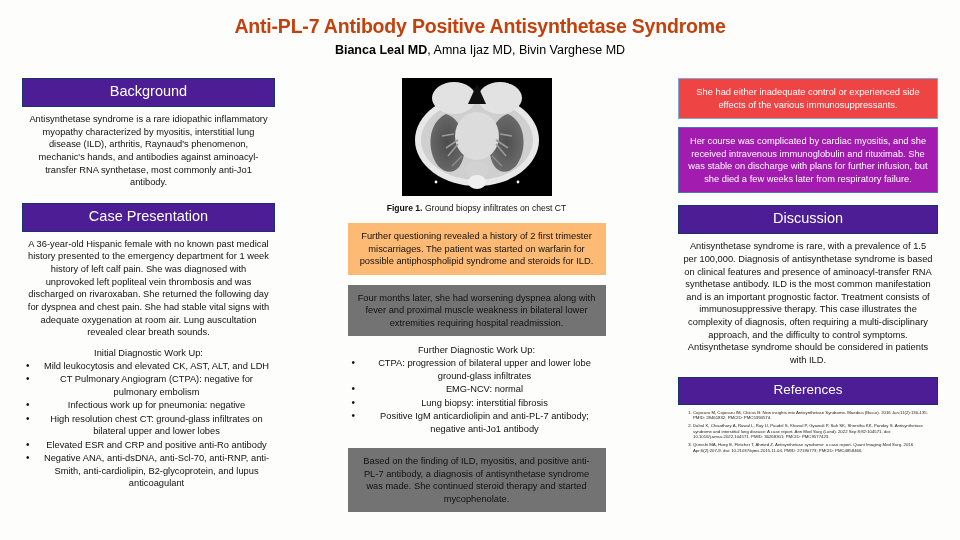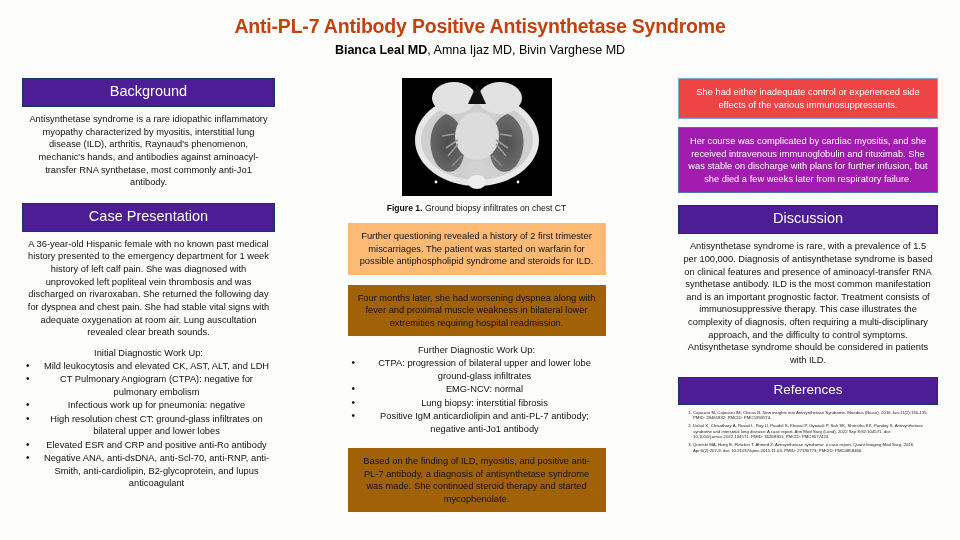--- a/index.html
+++ b/index.html
@@ -75,21 +75,21 @@
     font-size:8.6px;margin-top:7px;text-align:center;color:#111;
   }
   .fig-caption b{font-weight:bold;}
 
   
   .callout{
     font-size:9.3px;line-height:1.35;text-align:center;
     padding:7px 9px;box-sizing:border-box;
   }
   .callout.lightest{background:#fdba74;color:#111;}
-  .callout.light{background:#a16207;color:#111;}
+  .callout.light{background:#737373;color:#111;}
   .callout.brand{background:#ef4444;color:#ffffff;border:1px solid #7fa9d6;}
   .callout.navy{background:#a21caf;color:#ffffff;border:1px solid #4a75ad;}
   .gap8{height:8px;}
   .gap10{height:10px;}
   .gap12{height:12px;}
   .gap14{height:14px;}
 
   
   .refs{
     margin-top:5px;

